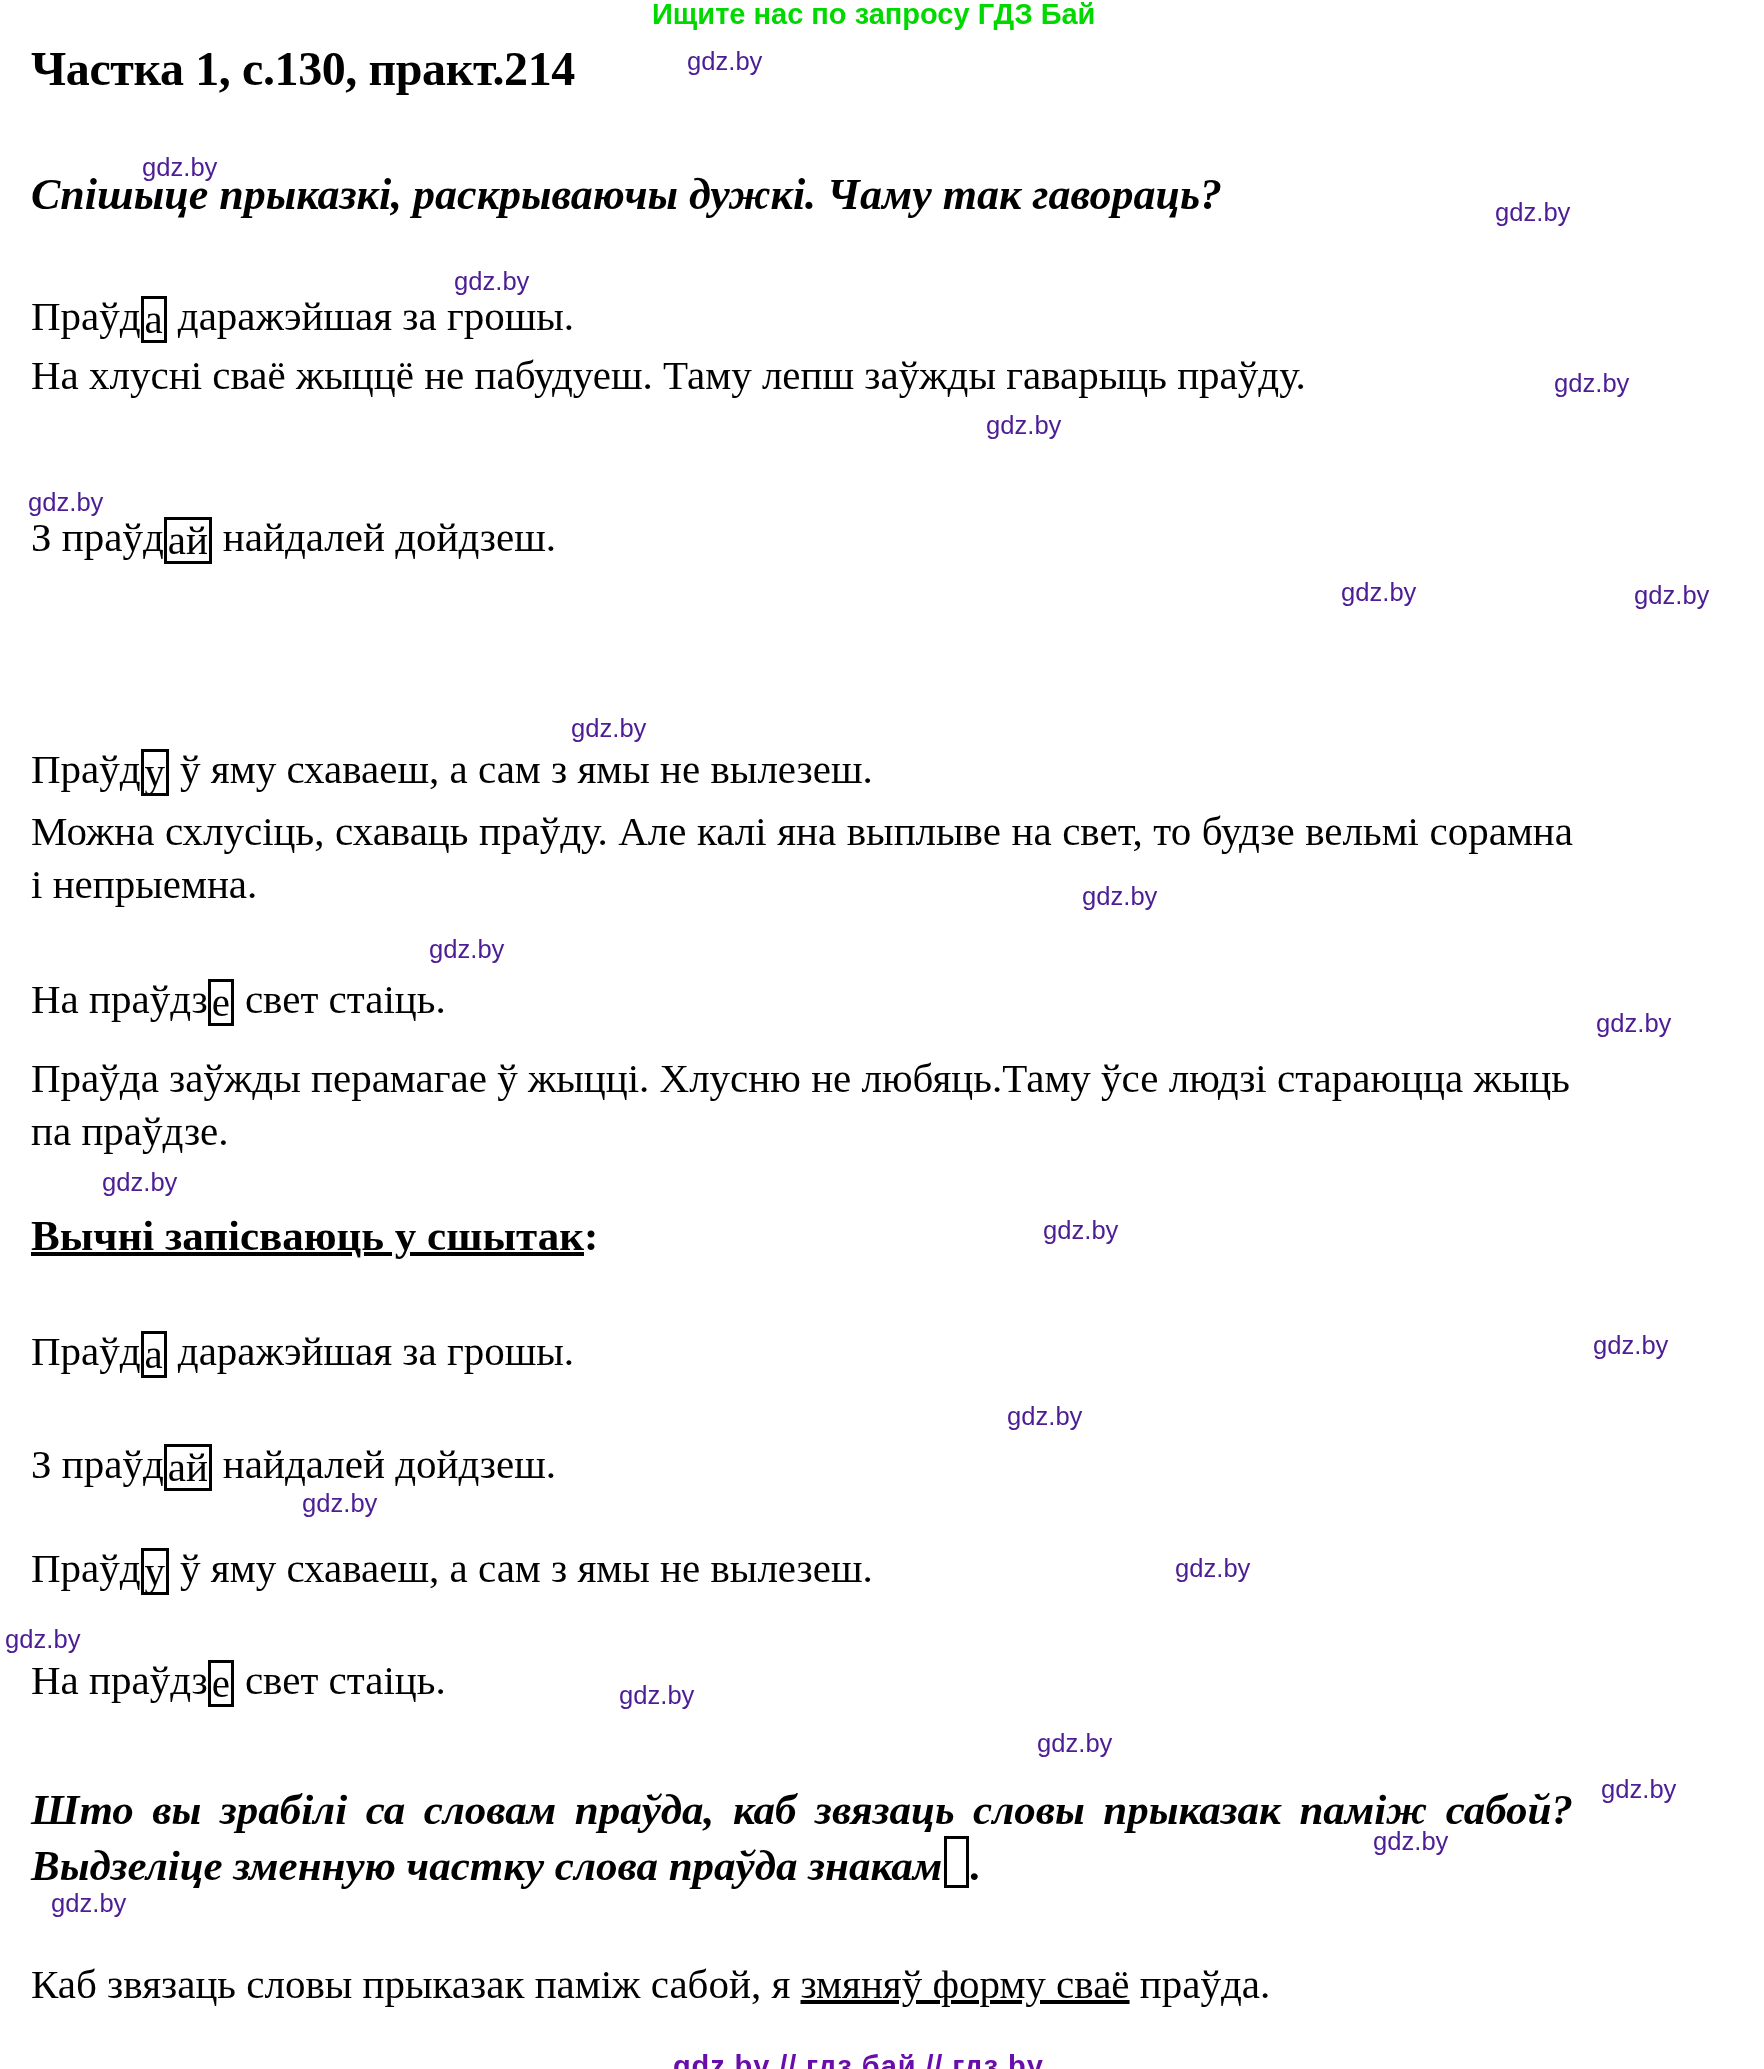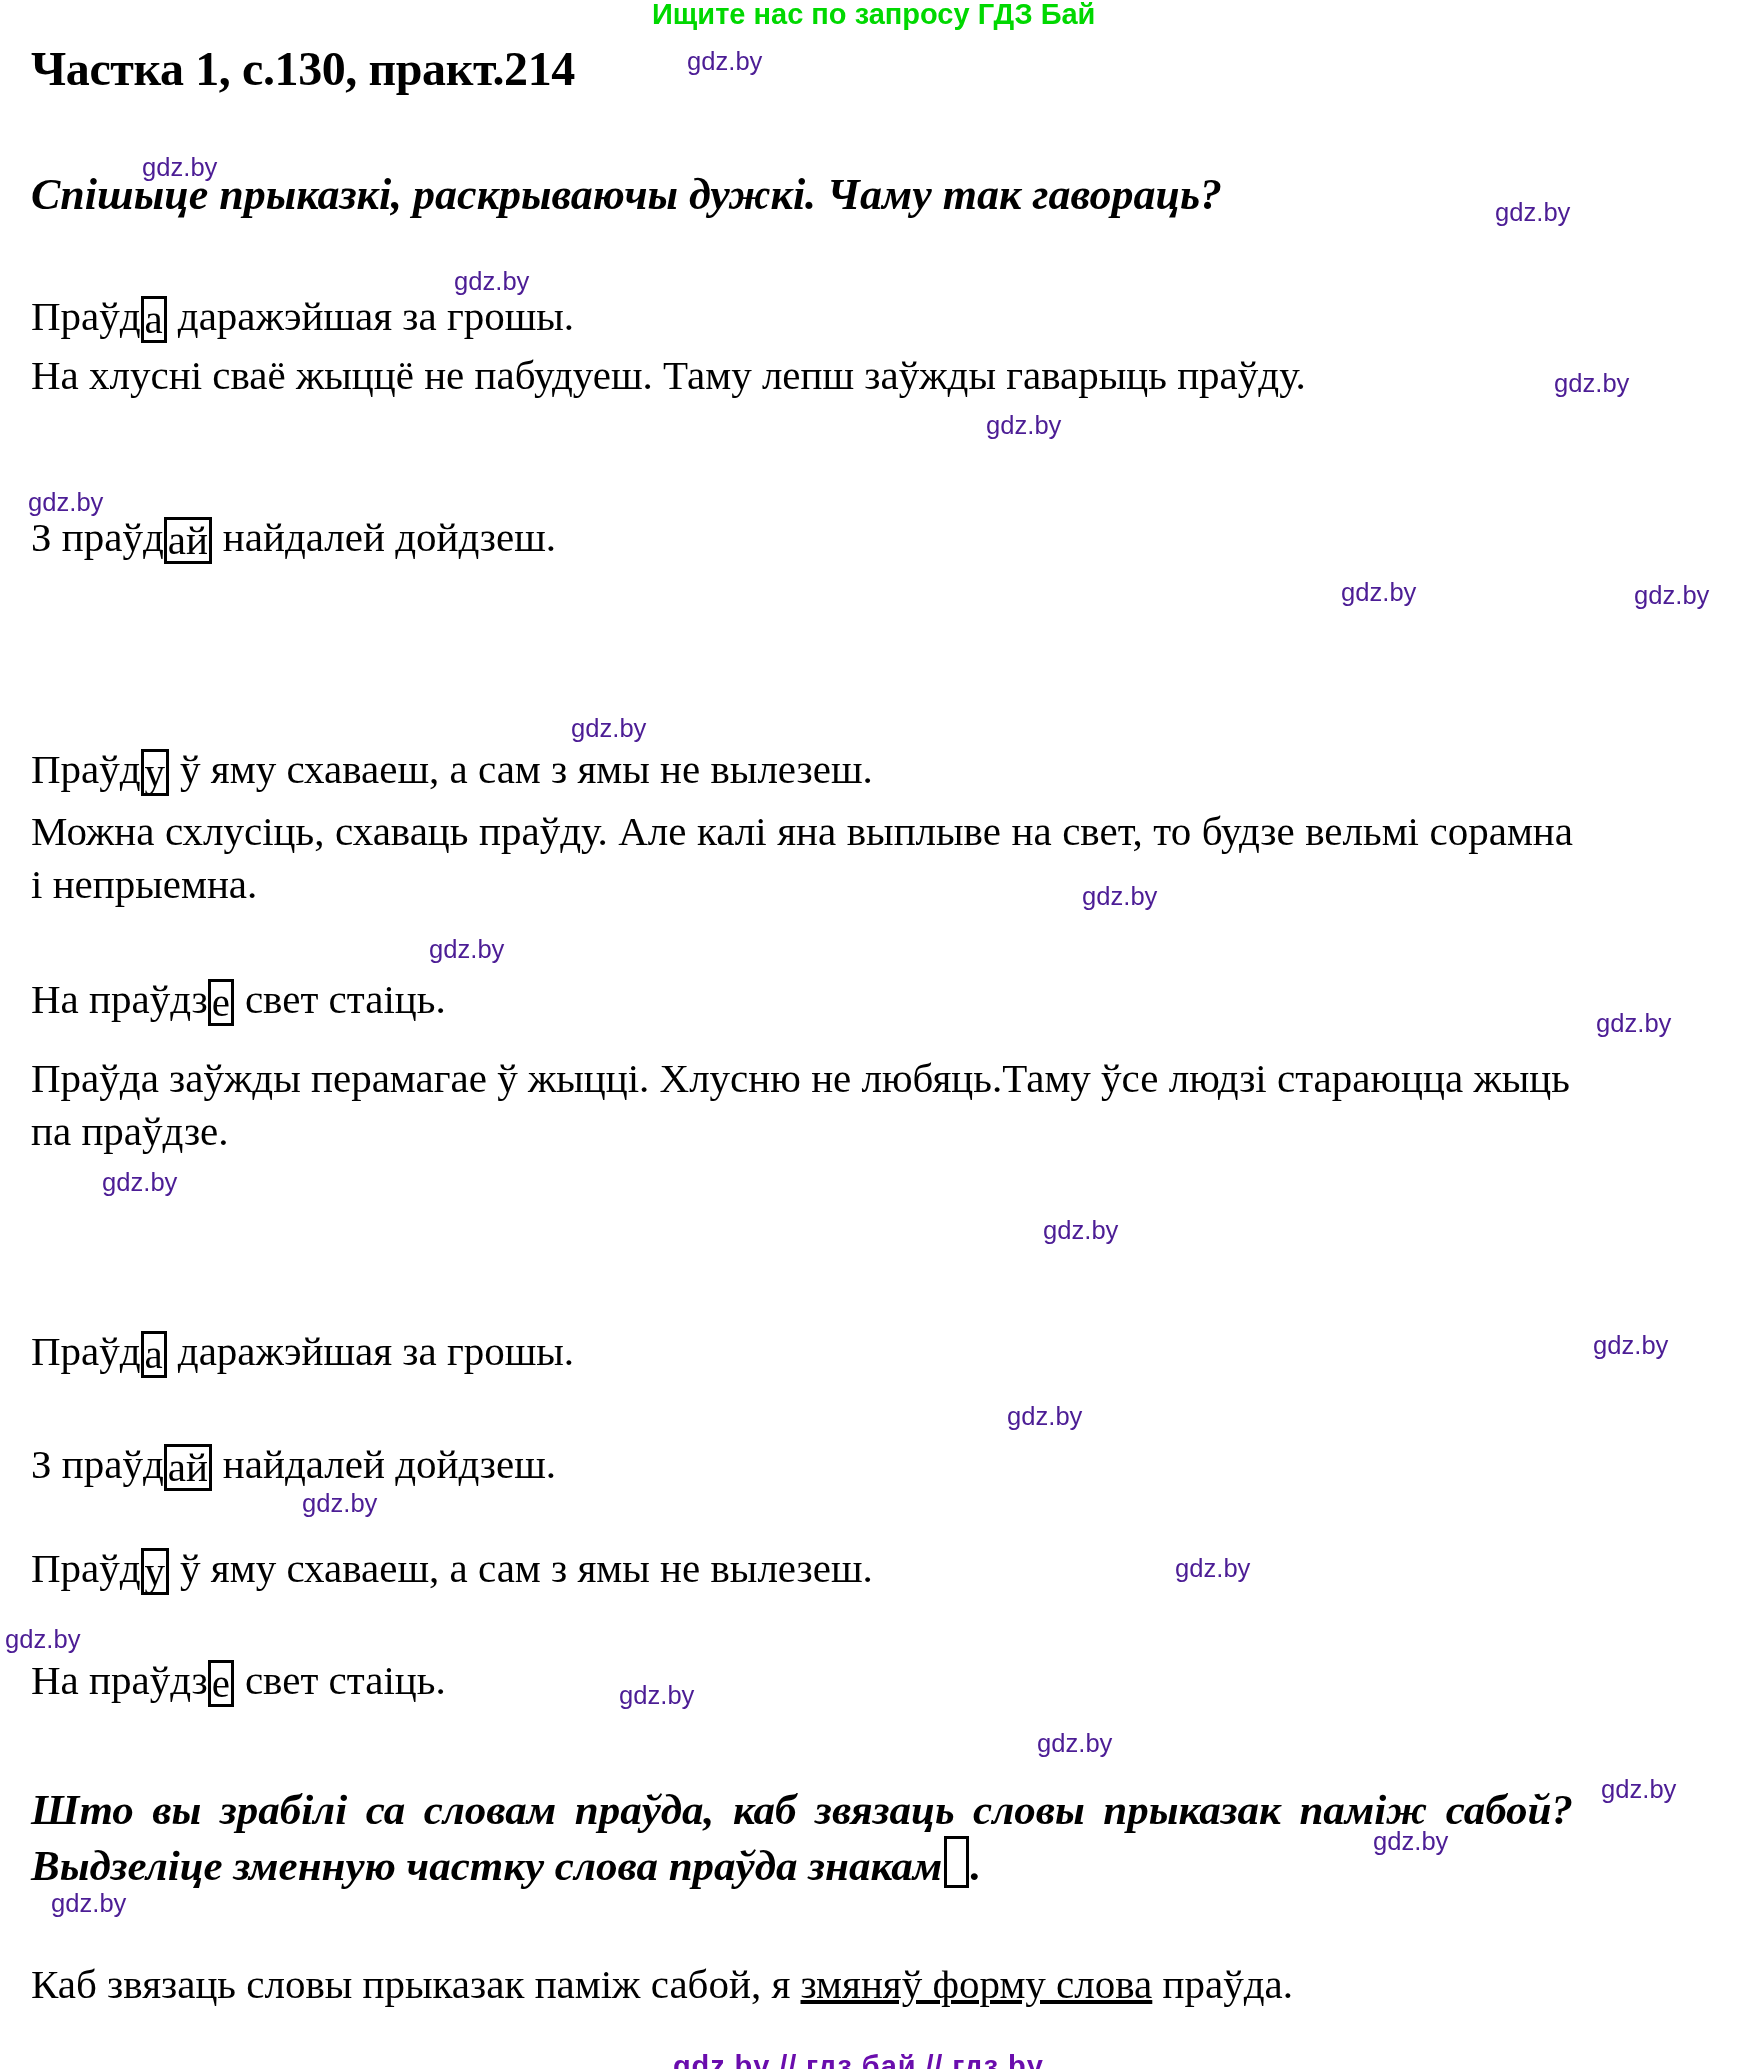--- a/index.html
+++ b/index.html
@@ -172,20 +172,23 @@
   </div>
   <div class="blk" style="top:805px;">Можна схлусіць, схаваць праўду. Але калі яна выплыве на свет, то будзе вельмі сорамна і непрыемна.</div>
 
   <div class="blk nojust" style="top:973px;">
     <div class="line-nowrap">
       <span>На праўдз</span><span class="boxed">е</span><span> свет стаіць.</span>
     </div>
   </div>
   <div class="blk nojust" style="top:1052px;">Праўда заўжды перамагае ў жыцці. Хлусню не любяць.Таму ўсе людзі стараюцца жыць па праўдзе.</div>
 
+  <div class="sub-heading">
+    <span class="u">Вычні запісваюць у сшытак</span><span>:</span>
+  </div>
 
   <div class="blk nojust" style="top:1325px;">
     <div class="line-nowrap">
       <span>Праўд</span><span class="boxed">а</span><span> даражэйшая за грошы.</span>
     </div>
   </div>
 
   <div class="blk nojust" style="top:1438px;">
     <div class="line-nowrap">
       <span>З праўд</span><span class="boxed">ай</span><span> найдалей дойдзеш.</span>
@@ -199,21 +202,21 @@
   </div>
 
   <div class="blk nojust" style="top:1654px;">
     <div class="line-nowrap">
       <span>На праўдз</span><span class="boxed">е</span><span> свет стаіць.</span>
     </div>
   </div>
 
   <div class="question"><span>Што вы зрабілі са словам праўда, каб звязаць словы прыказак паміж сабой? Выдзеліце зменную частку слова праўда знакам</span><span class="boxed-empty"></span><span>.</span></div>
 
-  <div class="answer"><span>Каб звязаць словы прыказак паміж сабой, я </span><span class="u">змяняў форму слова</span><span> праўда.</span></div>
+  <div class="answer"><span>Каб звязаць словы прыказак паміж сабой, я </span><span class="u">змяняў форму сваё</span><span> праўда.</span></div>
 
   <div class="wm-footer" style="left:673px; top:2026px;">gdz by  //  гдз бай  //  гдз by</div>
 
   <div id="wm-layer">
       <div class="wm" style="left: 687px; top: 47px;">gdz.by</div>
       <div class="wm" style="left: 142px; top: 153px;">gdz.by</div>
       <div class="wm" style="left: 1495px; top: 198px;">gdz.by</div>
       <div class="wm" style="left: 454px; top: 267px;">gdz.by</div>
       <div class="wm" style="left: 1554px; top: 369px;">gdz.by</div>
       <div class="wm" style="left: 986px; top: 411px;">gdz.by</div>

